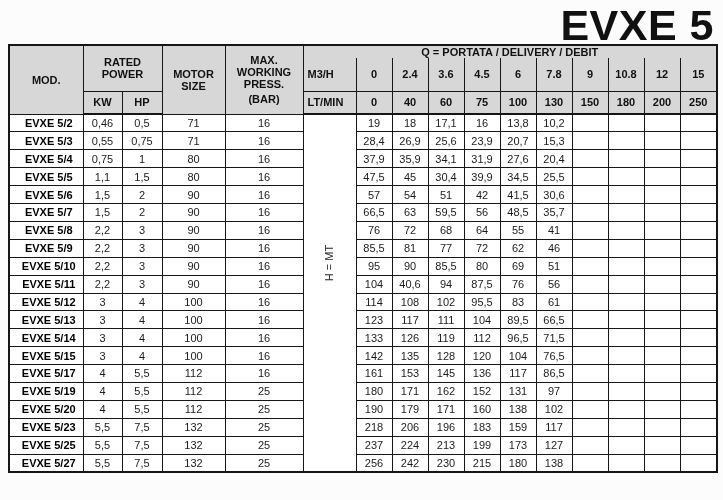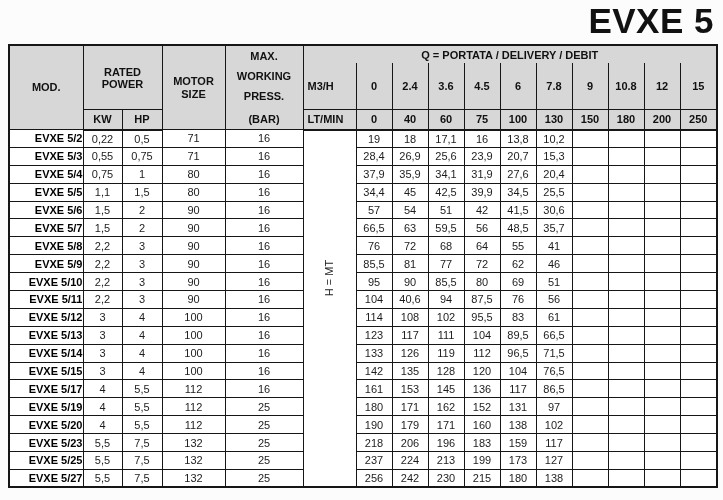--- a/index.html
+++ b/index.html
@@ -14,21 +14,21 @@
     position: relative;
     background: var(--page-bg);
     font-family: "Liberation Sans", sans-serif;
     color: var(--text-color);
     overflow: hidden;
   }
   .title {
     position: absolute;
     top: 1px;
     right: 9px;
-    font-size: 35px;
+    font-size: 43px;
     font-weight: bold;
     letter-spacing: 0.5px;
     white-space: nowrap;
   }
   table.spec {
     position: absolute;
     left: 8px;
     top: 44px;
     width: 708px;
     border-collapse: collapse;
@@ -44,29 +44,29 @@
     padding: 0;
     line-height: 1.1;
     overflow: hidden;
   }
   thead th {
     background: var(--header-bg);
     font-weight: bold;
   }
   tr.hr1 th { height: 13px; }
   tr.hr2 th { height: 33px; }
-  tr.hr3 th { height: 14px; border-bottom: 2px solid var(--border-color); }
+  tr.hr3 th { height: 23px; border-bottom: 2px solid var(--border-color); }
   th.q-title { border-bottom: hidden; margin-left: 31px; }
   tr.hr2 th { border-top: none; }
   th.flow-label { text-align: left; padding-left: 4px; }
-  .press-cell div { line-height: 20px; }
+  .press-cell div { line-height: 12px; }
   .press-unit { margin-top: 3px; }
   tbody td { height: 17.9px; color: #1c1c1c; }
   td.model {
-    text-align: right;
+    text-align: center;
     padding-left: 5px;
     font-weight: bold;
     color: #000;
   }
   td.hmt-cell { background: #ffffff; }
   .hmt-text {
     display: inline-block;
     transform: rotate(-90deg) translateX(30px);
     white-space: nowrap;
     font-size: 11px;
@@ -133,21 +133,21 @@
         <th>130</th>
         <th>150</th>
         <th>180</th>
         <th>200</th>
         <th>250</th>
       </tr>
   </thead>
   <tbody id="spec-body">
       <tr>
         <td class="model">EVXE 5/2</td>
-        <td>0,22</td>
+        <td>0,46</td>
         <td>0,5</td>
         <td>71</td>
         <td>16</td>
         <td class="hmt-cell" rowspan="20"><span class="hmt-text">H = MT</span></td>
         <td>19</td>
         <td>18</td>
         <td>17,1</td>
         <td>16</td>
         <td>13,8</td>
         <td>10,2</td>
@@ -189,23 +189,23 @@
         <td></td>
         <td></td>
         <td></td>
       </tr>
       <tr>
         <td class="model">EVXE 5/5</td>
         <td>1,1</td>
         <td>1,5</td>
         <td>80</td>
         <td>16</td>
-        <td>34,4</td>
+        <td>47,5</td>
         <td>45</td>
-        <td>42,5</td>
+        <td>30,4</td>
         <td>39,9</td>
         <td>34,5</td>
         <td>25,5</td>
         <td></td>
         <td></td>
         <td></td>
         <td></td>
       </tr>
       <tr>
         <td class="model">EVXE 5/6</td>

